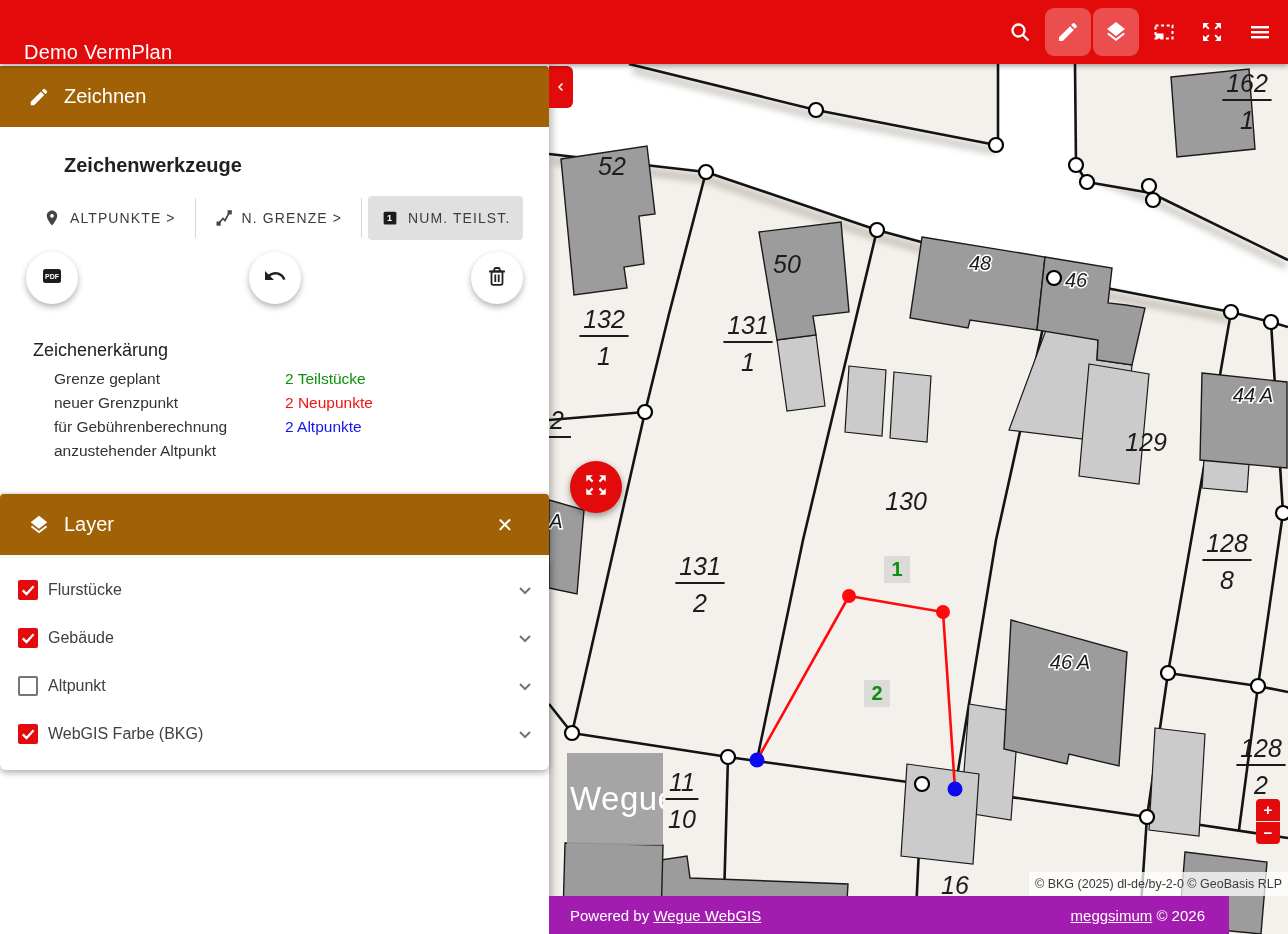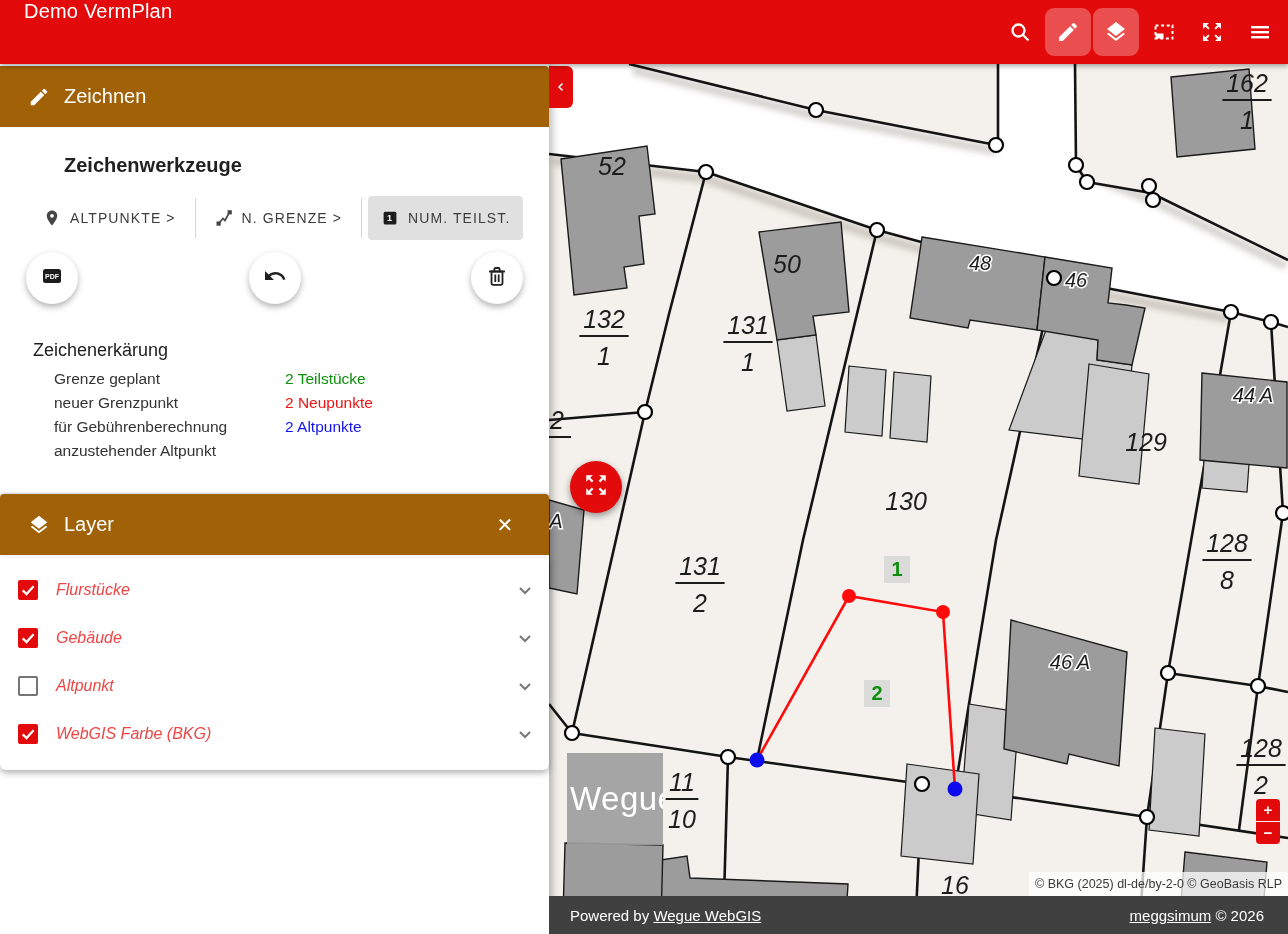--- a/index.html
+++ b/index.html
@@ -3,21 +3,21 @@
 <meta charset="utf-8">
 <style>
   * { margin:0; padding:0; box-sizing:border-box; }
   html,body { width:1288px; height:934px; overflow:hidden; background:#fff;
               font-family:"Liberation Sans", sans-serif; }
   .stage { position:relative; width:1288px; height:934px; background:#fff; }
 
   
   .appbar { position:absolute; left:0; top:0; width:1288px; height:64px;
             background:#e20a0a; z-index:50; box-shadow:0 2px 5px rgba(0,0,0,.35);
-            display:flex; align-items:flex-start; }
+            display:flex; align-items:flex-end; }
   .appbar-title { color:#fff; font-size:20px; font-weight:500; margin-left:24px; letter-spacing:.2px; }
   .appbar-actions { position:absolute; right:4px; top:8px; height:48px; display:flex; }
   .icon-btn { width:48px; height:48px; display:flex; align-items:center; justify-content:center;
               cursor:pointer; border-radius:9px; }
   .icon-btn.active { background:rgba(255,255,255,.28); width:46px; margin:0 1px; }
   .icon-btn svg { display:block; }
 
   
   .drawer { position:absolute; left:0; top:64px; width:549px; height:870px; background:#fff;
             z-index:40; box-shadow:3px 0 8px rgba(0,0,0,.28); }
@@ -53,21 +53,21 @@
   .layer-header { top:430px; border-radius:4px 4px 0 0; box-shadow:0 -1px 3px rgba(0,0,0,.2); }
   .layer-close { position:absolute; right:20px; top:0; width:48px; height:61px; display:flex;
                  align-items:center; justify-content:center; color:#fff; font-size:20px; cursor:pointer; }
   .layer-list { position:absolute; left:0; top:494px; width:549px; height:212px; background:#fff;
                 border-radius:0 0 6px 6px; box-shadow:0 3px 6px rgba(0,0,0,.3); padding-top:8px; }
   .layer-item { height:48px; display:flex; align-items:center; position:relative; cursor:pointer; }
   .checkbox { width:20px; height:20px; margin-left:18px; border-radius:2px; position:relative; }
   .checkbox.checked { background:#e20a0a; }
   .checkbox.unchecked { background:#fff; border:2px solid #757575; }
   .checkbox svg { position:absolute; left:1px; top:1px; }
-  .layer-label { margin-left:18px; font-size:16px; color:#ef4444;font-style:italic; }
+  .layer-label { margin-left:10px; font-size:16px; color:#404040; }
   .layer-chevron { position:absolute; right:12px; top:12px; width:24px; height:24px; cursor:pointer; }
 
   
   .map { position:absolute; left:549px; top:64px; width:739px; height:870px; overflow:hidden;
          background:#f4f1ec; z-index:10; }
   .map svg.basemap { position:absolute; left:0; top:0; }
   .watermark { position:absolute; left:18px; top:689px; width:96px; height:92px;
                background:rgba(158,158,158,.92); color:#fff; font-size:33px; font-weight:400;
                letter-spacing:.5px; overflow:hidden; line-height:92px; padding-left:3px; z-index:12; }
   .attribution { position:absolute; right:0; bottom:38px; height:24px; line-height:24px;
@@ -92,21 +92,21 @@
   .lbl, .lbl-frac-t { font-family:"Liberation Sans", sans-serif; font-style:italic;
          font-size:25px; fill:#1c1c1c; text-anchor:middle; }
   .lbl-bldg { font-family:"Liberation Sans", sans-serif; font-style:italic; font-size:20px;
          fill:#1c1c1c; text-anchor:middle; stroke:#fff; stroke-width:3px; paint-order:stroke; }
   .frac-line { stroke:#1c1c1c; stroke-width:2; }
   .lbl-sketch { font-family:"Liberation Sans", sans-serif; font-weight:bold; font-size:20px;
          fill:#0d8f0d; text-anchor:middle; }
   .lbl-sketch-bg { fill:#d8d8d8; opacity:.9; }
 
   
-  .footer { position:absolute; left:549px; top:896px; width:739px; height:38px; background:#404040;
+  .footer { position:absolute; left:549px; top:896px; width:680px; height:38px; background:#a21caf;
             z-index:45; color:#fff; font-size:15px; display:flex; align-items:center;
             justify-content:space-between; padding:0 24px 0 21px; }
   .footer a { color:#fff; text-decoration:underline; cursor:pointer; }
 </style>
 </head>
 <body>
 
 <div class="stage">
 
   <div class="map">

